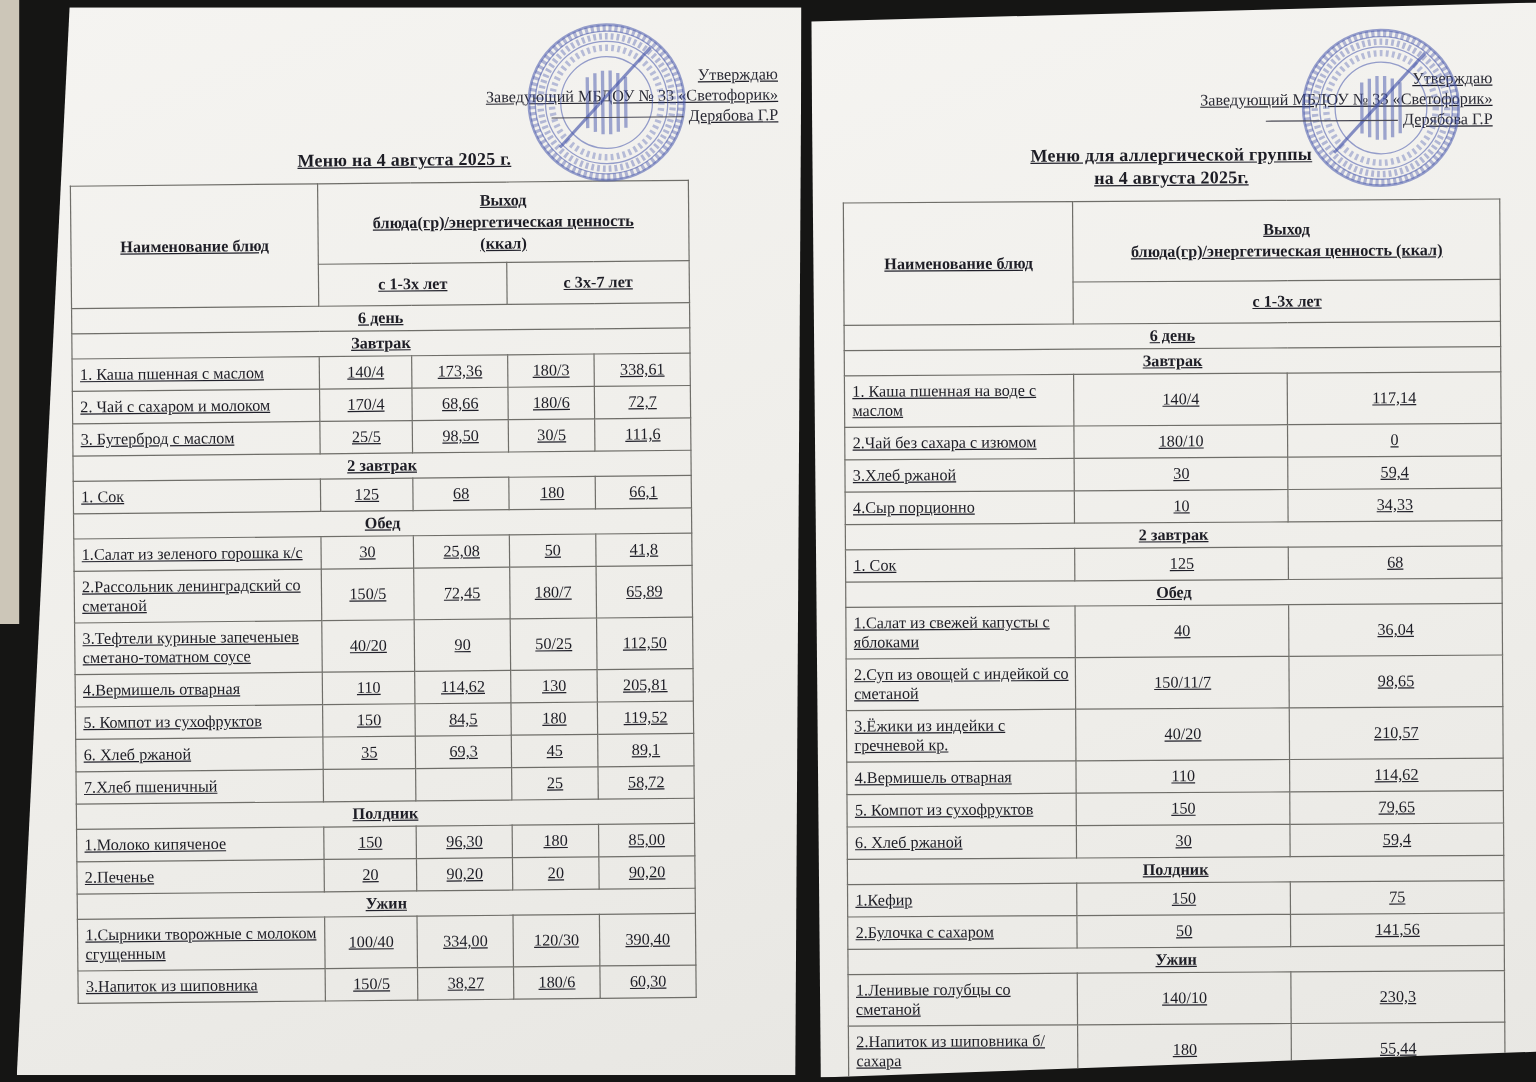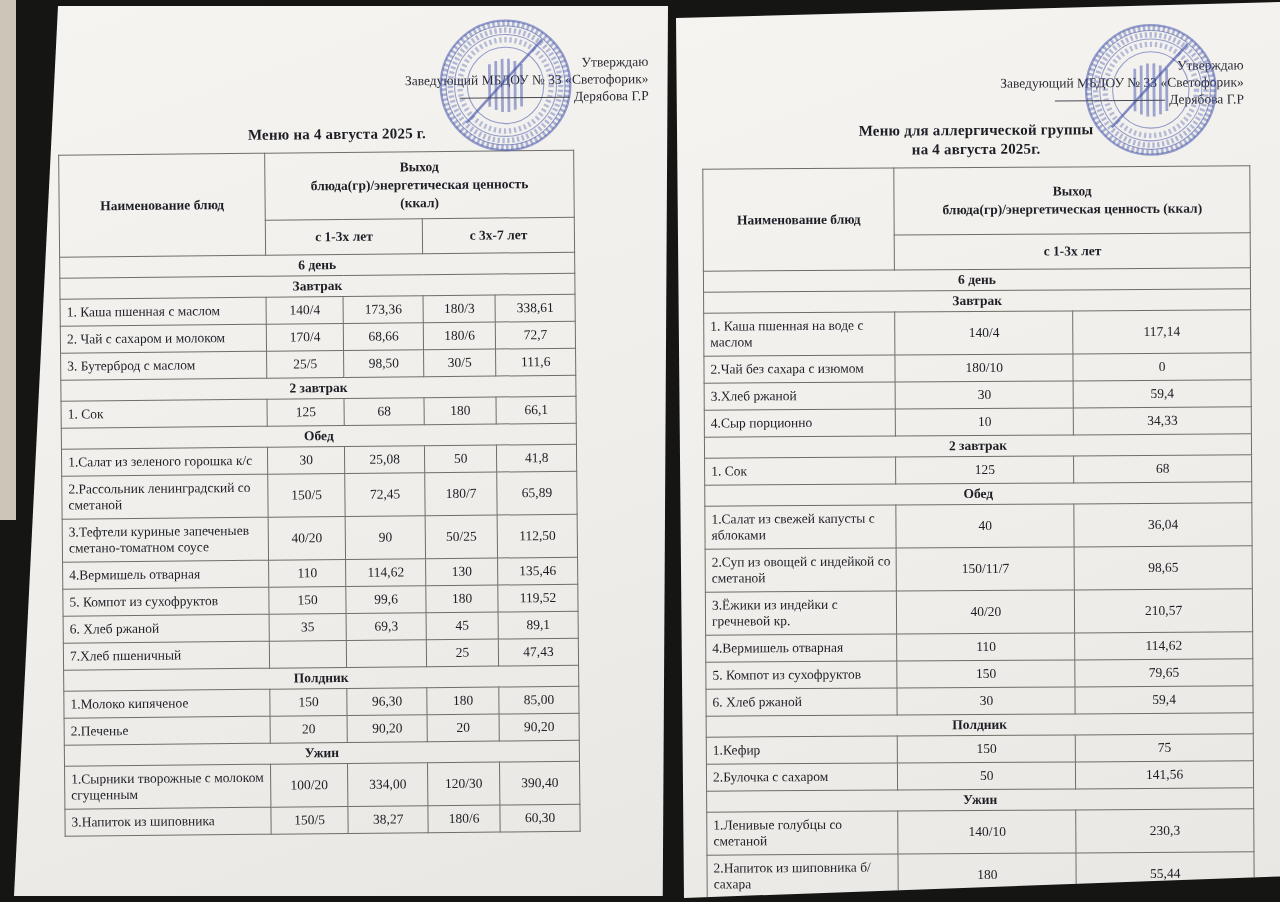--- a/index.html
+++ b/index.html
@@ -10,21 +10,21 @@
     --stamp:#4656ab;
   }
   html,body{margin:0;padding:0;}
   body{
     width:1280px;height:902px;position:relative;overflow:hidden;
     background:var(--bg);
     font-family:"Liberation Serif","DejaVu Serif",serif;
     color:var(--ink);
   }
   .bg-strip{position:absolute;left:0;top:0;width:16px;height:520px;background:#ccc6b8;}
-  .page{position:absolute;background:linear-gradient(160deg,#f5f4f1 0%,#efeeea 55%,#e8e7e3 100%);}
+  .page{position:absolute;background:linear-gradient(160deg,#f5f4f1 0%,#efeeea 55%,#e8e7e3 100%);text-decoration:underline;}
   .page-left{
     left:12px;top:6px;width:656px;height:890px;
     clip-path:polygon(46px 0%,100% 0%,99.2% 100%,2px 100%);
   }
   .page-right{
     left:676px;top:0;width:604px;height:898px;
     clip-path:polygon(0% 18px,100% 2px,100% 97.6%,8px 100%);
   }
   .sheet{position:relative;width:100%;height:100%;}
   .page-left .sheet{transform:rotate(-0.55deg);}
@@ -167,42 +167,42 @@
             <td class="val">40/20</td>
             <td class="val">90</td>
             <td class="val">50/25</td>
             <td class="val">112,50</td>
           </tr>
           <tr>
             <td class="dish">4.Вермишель отварная</td>
             <td class="val">110</td>
             <td class="val">114,62</td>
             <td class="val">130</td>
-            <td class="val">135,46</td>
+            <td class="val">205,81</td>
           </tr>
           <tr>
             <td class="dish">5. Компот из сухофруктов</td>
             <td class="val">150</td>
-            <td class="val">99,6</td>
+            <td class="val">84,5</td>
             <td class="val">180</td>
             <td class="val">119,52</td>
           </tr>
           <tr>
             <td class="dish">6. Хлеб ржаной</td>
             <td class="val">35</td>
             <td class="val">69,3</td>
             <td class="val">45</td>
             <td class="val">89,1</td>
           </tr>
           <tr>
             <td class="dish">7.Хлеб пшеничный</td>
             <td class="val"></td>
             <td class="val"></td>
             <td class="val">25</td>
-            <td class="val">47,43</td>
+            <td class="val">58,72</td>
           </tr>
           <tr class="sec">
             <td colspan="5">Полдник</td>
           </tr>
           <tr>
             <td class="dish">1.Молоко кипяченое</td>
             <td class="val">150</td>
             <td class="val">96,30</td>
             <td class="val">180</td>
             <td class="val">85,00</td>
@@ -212,21 +212,21 @@
             <td class="val">20</td>
             <td class="val">90,20</td>
             <td class="val">20</td>
             <td class="val">90,20</td>
           </tr>
           <tr class="sec">
             <td colspan="5">Ужин</td>
           </tr>
           <tr>
             <td class="dish">1.Сырники творожные с молоком сгущенным</td>
-            <td class="val">100/20</td>
+            <td class="val">100/40</td>
             <td class="val">334,00</td>
             <td class="val">120/30</td>
             <td class="val">390,40</td>
           </tr>
           <tr>
             <td class="dish">3.Напиток из шиповника</td>
             <td class="val">150/5</td>
             <td class="val">38,27</td>
             <td class="val">180/6</td>
             <td class="val">60,30</td>

